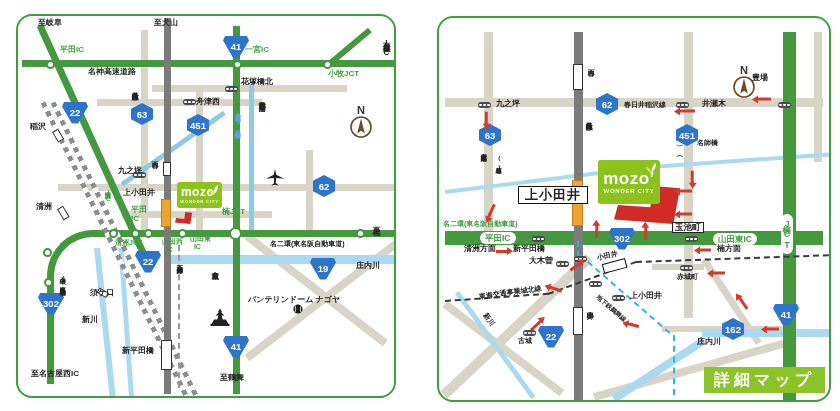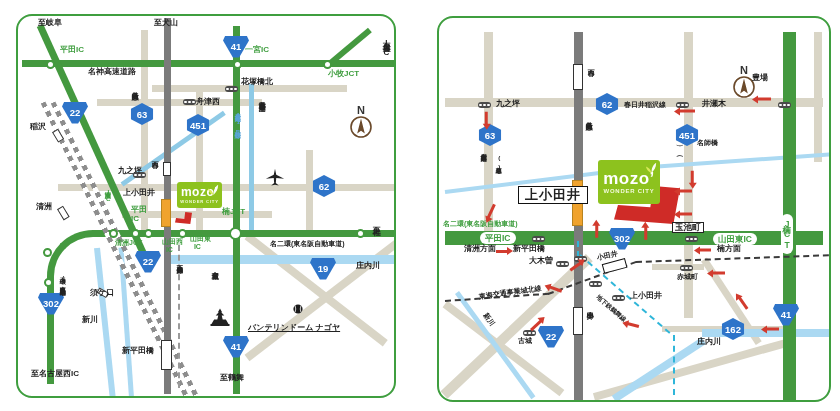--- a/index.html
+++ b/index.html
@@ -169,21 +169,21 @@
     <div class="i-label green-t small" style="left: 97px; top: 223px;">清洲JCT</div>
     <div class="i-label green-t small" style="left: 144px; top: 222px;">山田西
   IC</div>
     <div class="i-label green-t small" style="left: 172px; top: 219px;">山田東
   IC</div>
     <div class="i-label green-t" style="left: 204px; top: 192px;">楠JCT</div>
     <div class="i-label small" style="left: 252px; top: 224px;">名二環(東名阪自動車道)</div>
     <div class="i-label vert" style="left: 353px; top: 204px;">至上社</div>
     <div class="i-label" style="left: 338px; top: 246px;">庄内川</div>
     <div class="i-label vert small" style="left: 193px; top: 250px;">名古屋城</div>
-    <div class="i-label" style="left: 230px; top: 308px; text-decoration: underline;">バンテリンドーム ナゴヤ</div>
+    <div class="i-label" style="left: 230px; top: 280px;">バンテリンドーム ナゴヤ</div>
     <div class="i-label" style="left: 202px; top: 358px;">至鶴舞</div>
     <div class="i-label vert tiny" style="left: 41px; top: 256px;">名二環(東名阪自動車道)</div>
     <div class="i-label" style="left: 72px; top: 273px;">須ケ口</div>
     <div class="i-label" style="left: 64px; top: 300px;">新川</div>
     <div class="i-label vert tiny" style="left: 158px; top: 244px;">地下鉄鶴舞線</div>
     <div class="i-label" style="left: 104px; top: 331px;">新平田橋</div>
     <div class="i-label" style="left: 13px; top: 354px;">至名古屋西IC</div>
   </div>
 <div id="detail" class="panel">
     <div class="i-road" style="left: 6px; top: 80px; width: 378px; height: 9px;"></div>
@@ -292,20 +292,21 @@
     <div class="i-label" style="left: 278px; top: 227px;">楠方面</div>
     <div class="i-label small" style="left: 40px; top: 275px; transform: rotate(-8deg); transform-origin: left center;">東海交通事業城北線</div>
     <div class="i-label small" style="left: 158px; top: 236px; transform: rotate(-12deg); transform-origin: left center;">小田井</div>
     <div class="i-label small" style="left: 238px; top: 255px;">赤城町</div>
     <div class="i-label" style="left: 191px; top: 274px;">上小田井</div>
     <div class="i-label vert small" style="left: 147px; top: 288px;">中小田井</div>
     <div class="i-label small" style="left: 79px; top: 319px;">古城</div>
     <div class="i-label small" style="left: 46px; top: 292px; transform: rotate(55deg); transform-origin: left center;">新川</div>
     <div class="i-label tiny" style="left: 158px; top: 275px; transform: rotate(41deg); transform-origin: left center;">地下鉄鶴舞線</div>
     <div class="i-label" style="left: 258px; top: 320px;">庄内川</div>
+    <div class="i-label caption-box" style="left: 265px; top: 349px;">詳細マップ</div>
     <div class="i-arrow" style="left: 40.5px; top: 99px; width: 13px; transform: rotate(90deg); transform-origin: center center;"></div>
     <div class="i-arrow" style="left: 240px; top: 92px; width: 16px; transform: rotate(180deg); transform-origin: center center;"></div>
     <div class="i-arrow" style="left: 318px; top: 80px; width: 14px; transform: rotate(180deg); transform-origin: center center;"></div>
     <div class="i-arrow" style="left: 44.5px; top: 192px; width: 15px; transform: rotate(115deg); transform-origin: center center;"></div>
     <div class="i-arrow" style="left: 239.5px; top: 172px; width: 13px; transform: rotate(180deg); transform-origin: center center;"></div>
     <div class="i-arrow" style="left: 239.5px; top: 195px; width: 13px; transform: rotate(180deg); transform-origin: center center;"></div>
     <div class="i-arrow" style="left: 246.5px; top: 158px; width: 13px; transform: rotate(90deg); transform-origin: center center;"></div>
     <div class="i-arrow" style="left: 150.5px; top: 212px; width: 13px; transform: rotate(-90deg); transform-origin: center center;"></div>
     <div class="i-arrow" style="left: 199.5px; top: 214px; width: 13px; transform: rotate(-90deg); transform-origin: center center;"></div>
     <div class="i-arrow" style="left: 129.5px; top: 247px; width: 13px; transform: rotate(-35deg); transform-origin: center center;"></div>

